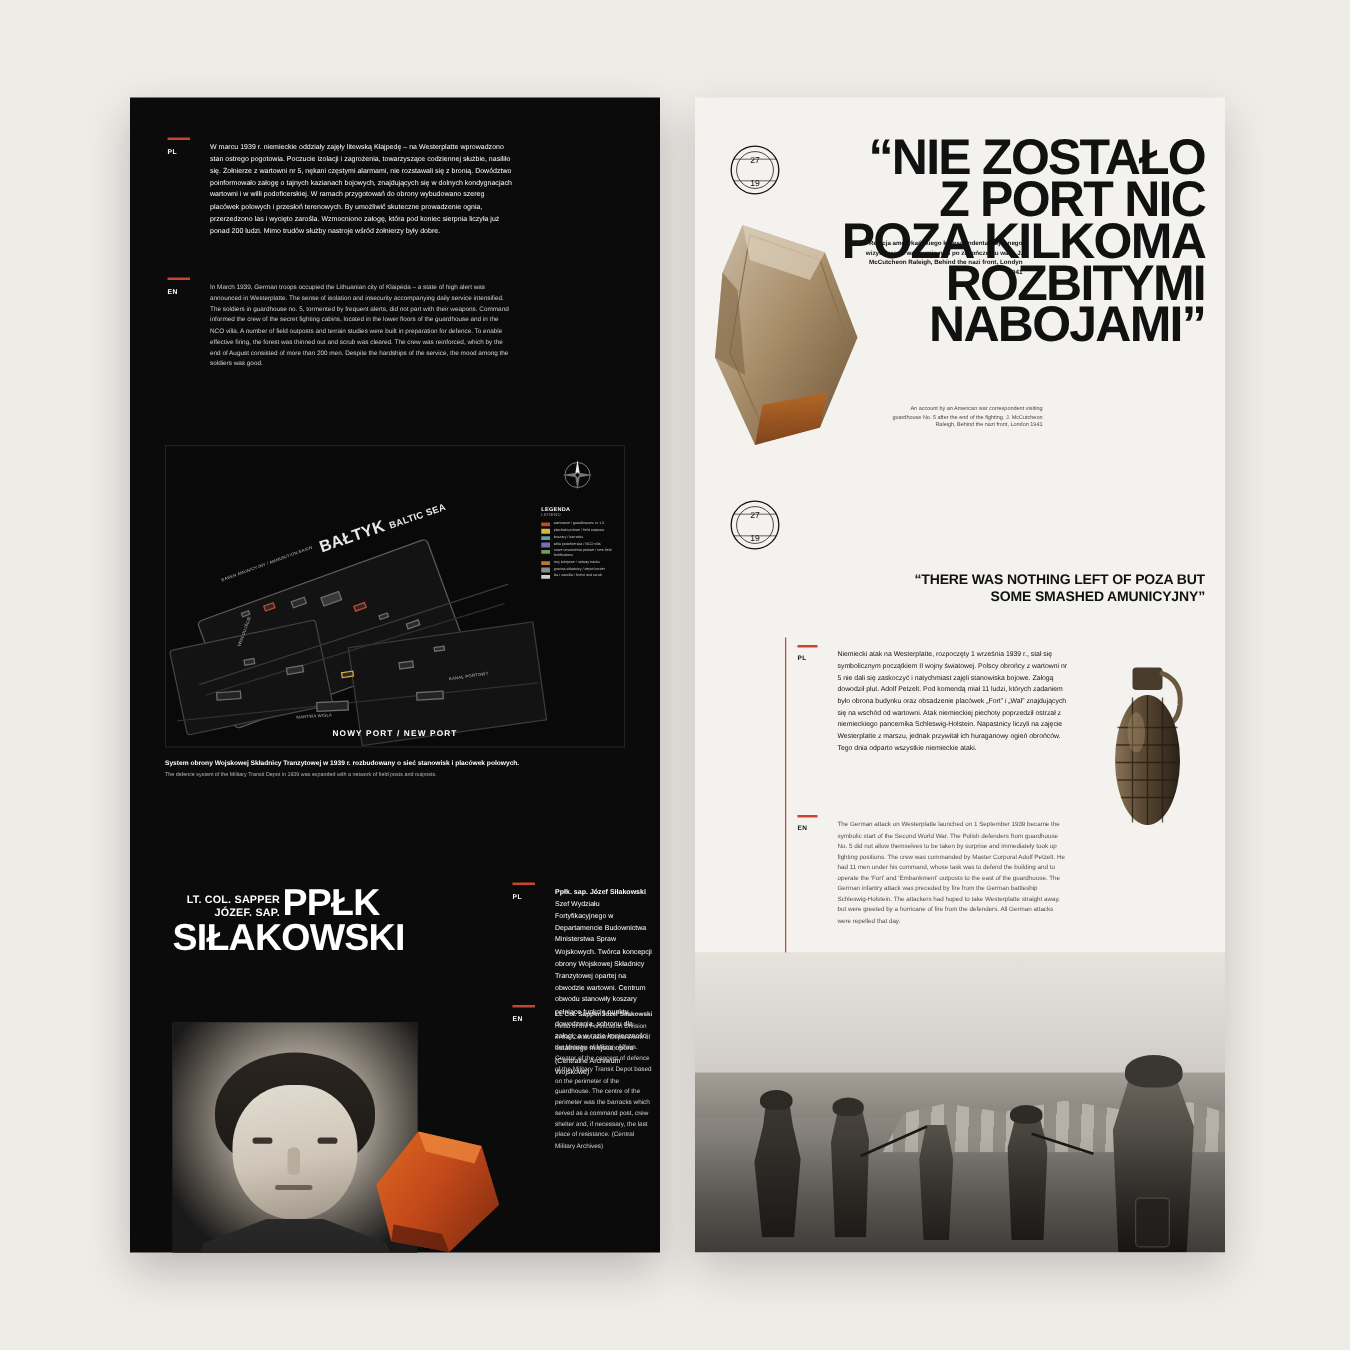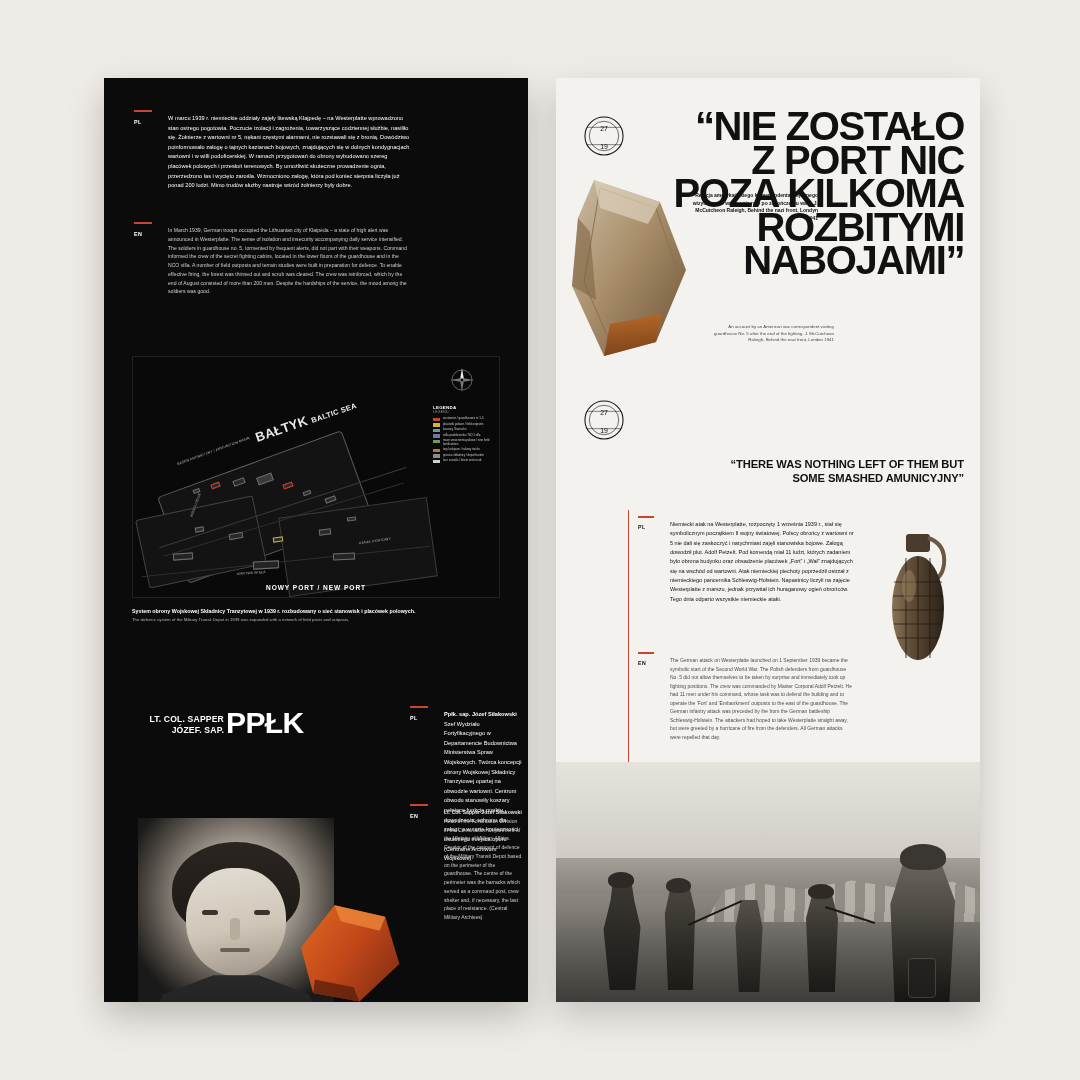--- a/index.html
+++ b/index.html
@@ -270,20 +270,21 @@
     </div>
 
     <div id="nameBlock">
       <div id="nameRow">
         <div class="rank">
           <div>LT. COL. SAPPER</div>
           <div>JÓZEF. SAP.</div>
         </div>
         <div class="bigname">PPŁK</div>
       </div>
+      <div class="bigname" style="margin-top:2px;">SIŁAKOWSKI</div>
     </div>
 
     <div class="blk txtblock" style="left:306px; top:632px; width:112px;">
       <div class="langtag"><span>PL</span></div>
       <div>
         <div class="body-pl" style="font-weight:700">Ppłk. sap. Józef Siłakowski</div>
         <div class="body-pl">Szef Wydziału Fortyfikacyjnego w Departamencie Budownictwa Ministerstwa Spraw Wojskowych. Twórca koncepcji obrony Wojskowej Składnicy Tranzytowej opartej na obwodzie wartowni. Centrum obwodu stanowiły koszary pełniące funkcję punktu dowodzenia, schronu dla załogi, a w razie konieczności ostatniego miejsca oporu (Centralne Archiwum Wojskowe)</div>
       </div>
     </div>
 
@@ -363,21 +364,21 @@
       <span class="ql">Z PORT NIC</span>
       <span class="ql">POZA KILKOMA</span>
       <span class="ql">ROZBITYMI</span>
       <span class="ql">NABOJAMI”</span>
     </div>
 
     <div id="srcPL">Relacja amerykańskiego korespondenta wojennego wizytującego wartownię nr 5 po zakończeniu walk. J. McCutcheon Raleigh, Behind the nazi front, Londyn 1941</div>
     <div id="srcEN">An account by an American war correspondent visiting guardhouse No. 5 after the end of the fighting. J. McCutcheon Raleigh, Behind the nazi front, London 1941</div>
 
     <div id="quoteEN">
-      <div>“THERE WAS NOTHING LEFT OF THEM BUT</div>
+      <div>“THERE WAS NOTHING LEFT OF POZA BUT</div>
       <div>SOME SMASHED AMUNICYJNY”</div>
     </div>
 
     <div id="vline"></div>
 
     <div class="rcol txtblock" style="top:442px;">
       <div class="langtag-d"><span>PL</span></div>
       <div class="body-pl-d">Niemiecki atak na Westerplatte, rozpoczęty 1 września 1939 r., stał się symbolicznym początkiem II wojny światowej. Polscy obrońcy z wartowni nr 5 nie dali się zaskoczyć i natychmiast zajęli stanowiska bojowe. Załogą dowodził plut. Adolf Petzelt. Pod komendą miał 11 ludzi, których zadaniem było obrona budynku oraz obsadzenie placówek „Fort” i „Wał” znajdujących się na wschód od wartowni. Atak niemieckiej piechoty poprzedził ostrzał z niemieckiego pancernika Schleswig-Holstein. Napastnicy liczyli na zajęcie Westerplatte z marszu, jednak przywitał ich huraganowy ogień obrońców. Tego dnia odparto wszystkie niemieckie ataki.</div>
     </div>
 

